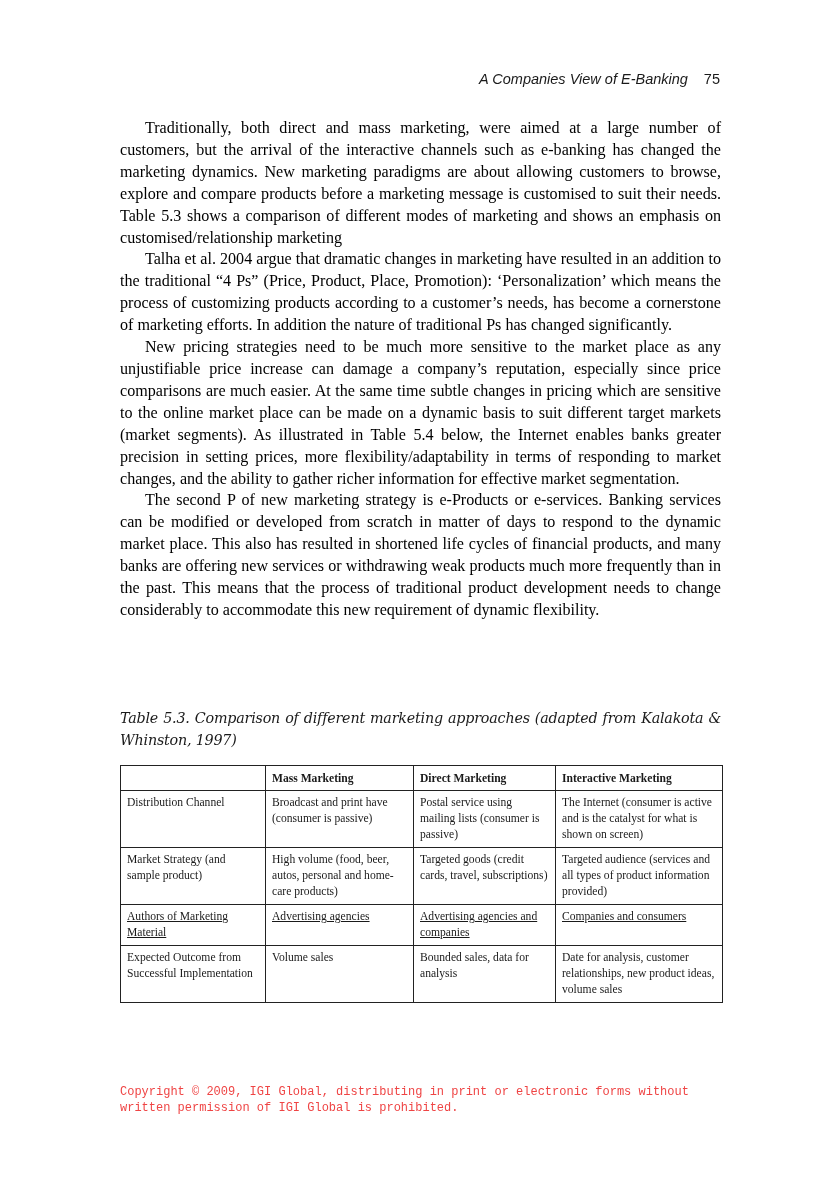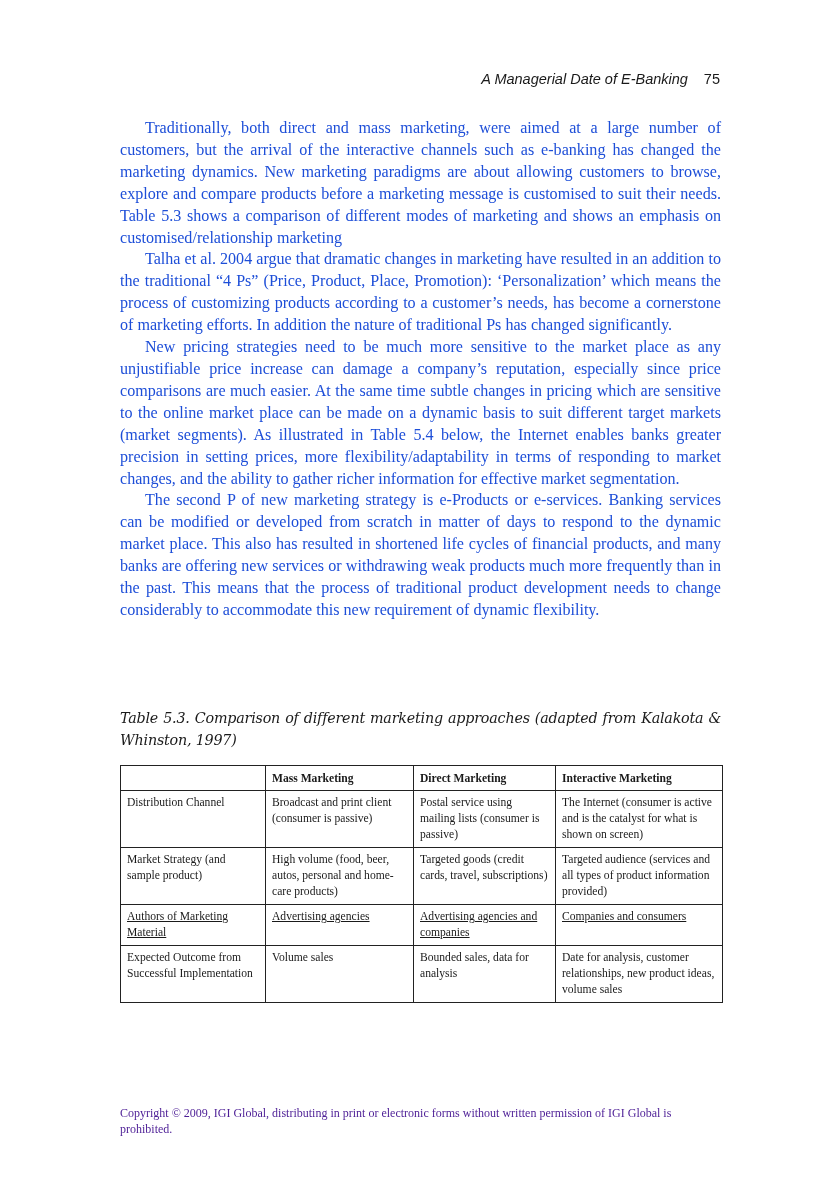--- a/index.html
+++ b/index.html
@@ -10,21 +10,21 @@
   .running-head {
     position: absolute; top: 71px; left: 120px; width: 600px;
     text-align: right;
     font-family: "Liberation Sans", sans-serif; font-style: italic;
     font-size: 14.5px; color: #1a1a1a;
   }
   .running-head .pnum { font-style: normal; margin-left: 16px; }
   .body-text {
     position: absolute; top: 117px; left: 120px; width: 601px;
     font-family: "Liberation Serif", serif; font-size: 16.1px;
-    line-height: 21.9px; text-align: justify; color: #1d4ed8;
+    line-height: 21.9px; text-align: justify; color: #000000;
   }
   .body-text p { margin: 0; text-indent: 25px; }
   .caption {
     position: absolute; top: 708px; left: 120px; width: 601px;
     font-family: "DejaVu Serif", serif; font-style: italic;
     font-size: 14.3px; line-height: 21.5px; text-align: justify;
     letter-spacing: -0.2px; color: #1a1a1a;
   }
   table.cmp {
     position: absolute; top: 765px; left: 120px; width: 602px;
@@ -39,29 +39,29 @@
   table.cmp th { font-weight: bold; padding-top: 5px; padding-bottom: 3px; margin-left: 48px; }
   col.c1 { width: 145px; } col.c2 { width: 148px; }
   col.c3 { width: 142px; } col.c4 { width: 167px; }
   tr.r-dist td { height: 49px; }
   tr.r-strat td { height: 49px; }
   tr.r-tech td { height: 49px; }
   tr.r-auth td { height: 33px; text-decoration: underline; }
   tr.r-outc td { height: 49px; margin-left: 24px; }
   .footer {
     position: absolute; top: 1084px; left: 120px; width: 605px;
-    font-family: Liberation Serif, serif; font-size: 12px;
-    line-height: 16px; color: #4c1d95; margin-top: 21px;
+    font-family: Liberation Mono, monospace; font-size: 12px;
+    line-height: 16px; color: #ef4444;
   }
 </style>
 </head>
 <body>
 
 <div class="running-head">
-  <span>A Managerial Date of E-Banking</span><span class="pnum">75</span>
+  <span>A Companies View of E-Banking</span><span class="pnum">75</span>
 </div>
 
 <div class="body-text">
   <p>Traditionally, both direct and mass marketing, were aimed at a large number of customers, but the arrival of the interactive channels such as e-banking has changed the marketing dynamics. New marketing paradigms are about allowing customers to browse, explore and compare products before a marketing message is customised to suit their needs. Table 5.3 shows a comparison of different modes of marketing and shows an emphasis on customised/relationship marketing</p>
   <p>Talha et al. 2004 argue that dramatic changes in marketing have resulted in an addition to the traditional “4 Ps” (Price, Product, Place, Promotion): ‘Personalization’ which means the process of customizing products according to a customer’s needs, has become a cornerstone of marketing efforts. In addition the nature of traditional Ps has changed significantly.</p>
   <p>New pricing strategies need to be much more sensitive to the market place as any unjustifiable price increase can damage a company’s reputation, especially since price comparisons are much easier. At the same time subtle changes in pricing which are sensitive to the online market place can be made on a dynamic basis to suit different target markets (market segments). As illustrated in Table 5.4 below, the Internet enables banks greater precision in setting prices, more flexibility/adaptability in terms of responding to market changes, and the ability to gather richer information for effective market segmentation.</p>
   <p>The second P of new marketing strategy is e-Products or e-services. Banking services can be modified or developed from scratch in matter of days to respond to the dynamic market place. This also has resulted in shortened life cycles of financial products, and many banks are offering new services or withdrawing weak products much more frequently than in the past. This means that the process of traditional product development needs to change considerably to accommodate this new requirement of dynamic flexibility.</p>
 </div>
 
 <div class="caption">Table 5.3. Comparison of different marketing approaches (adapted from Kalakota &amp; Whinston, 1997)</div>
@@ -75,21 +75,21 @@
     </colgroup>
   <tbody>
       <tr>
     <th></th>
     <th>Mass Marketing</th>
     <th>Direct Marketing</th>
     <th>Interactive Marketing</th>
   </tr>
   <tr class="r-dist">
     <td>Distribution Channel</td>
-    <td>Broadcast and print client (consumer is passive)</td>
+    <td>Broadcast and print have (consumer is passive)</td>
     <td>Postal service using mailing lists (consumer is passive)</td>
     <td>The Internet (consumer is active and is the catalyst for what is shown on screen)</td>
   </tr>
   <tr class="r-strat">
     <td>Market Strategy (and sample product)</td>
     <td>High volume (food, beer, autos, personal and home-care products)</td>
     <td>Targeted goods (credit cards, travel, subscriptions)</td>
     <td>Targeted audience (services and all types of product information provided)</td>
   </tr>
   <tr class="r-auth">

